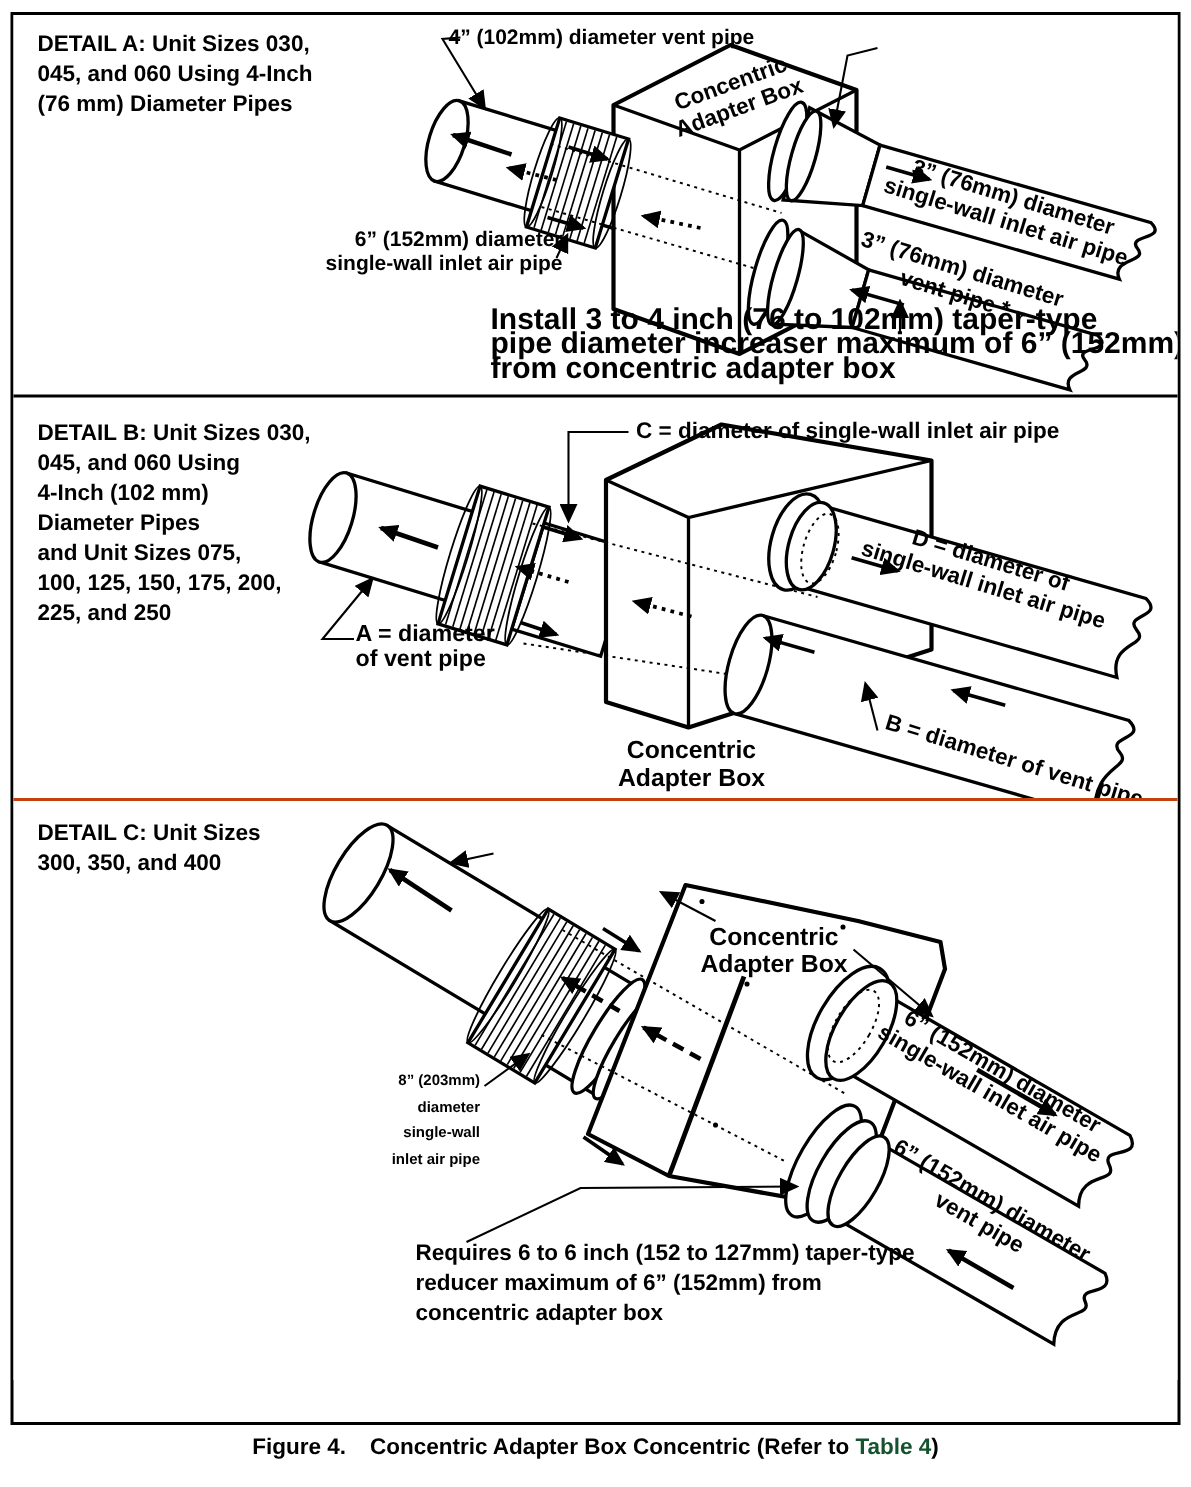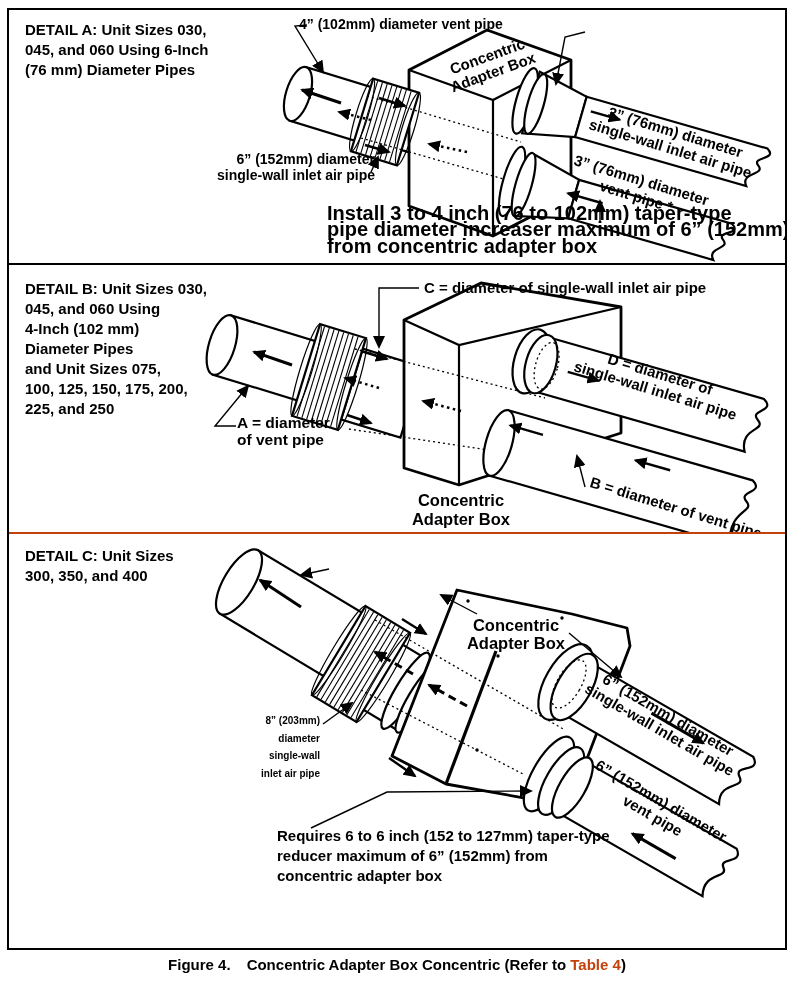--- a/index.html
+++ b/index.html
@@ -102,21 +102,21 @@
         <path class="pipe" d="M567,152 L726,152 C740,160 712,163 722,170 C732,177 708,181 718,192 L567,192 Z"></path>
         <path class="flow2" d="M596,168 L560,168" marker-end="url(#aA)"></path>
       </g>
 
       <path class="lead" d="M298,15 L286,16 L314,62" marker-end="url(#aA)"></path>
       <path class="lead" d="M576,22 L556,27 L547,74" marker-end="url(#aA)"></path>
       <path class="lead" d="M362,162 L369,147" marker-end="url(#aA)"></path>
       <path class="lead" d="M591,212 L591,191" marker-end="url(#aA)" stroke-width="1.8"></path>
     </svg>
     <div class="lbl title" style="left:16px;top:10px;">DETAIL A: Unit Sizes 030,
-045, and 060 Using 6-Inch
+045, and 060 Using 4-Inch
 (76 mm) Diameter Pipes</div>
     <div class="lbl" style="left:290px;top:6px;">4” (102mm) diameter vent pipe</div>
     <div class="lbl rotm20" style="left:481px;top:54px;font-size:15px;line-height:17px;">Concentric
 Adapter Box</div>
     <div class="lbl rt" style="left:198px;top:141px;width:168px;">6” (152mm) diameter
 single-wall inlet air pipe</div>
     <div class="lbl rot17" style="left:664px;top:130px;font-size:15px;line-height:17px;">3” (76mm) diameter
 single-wall inlet air pipe</div>
     <div class="lbl rot17" style="left:630px;top:178px;font-size:15px;line-height:17px;">3” (76mm) diameter
 vent pipe *</div>
@@ -292,15 +292,15 @@
 single-wall
 inlet air pipe</div>
     <div class="lbl" style="left:268px;top:292px;font-size:15px;line-height:20px;">Requires 6 to 6 inch (152 to 127mm) taper-type
 reducer maximum of 6” (152mm) from
 concentric adapter box</div>
   </div>
  </div>
 
  <div id="caption">
    <span>Figure 4.</span><span class="gap"></span><span>Concentric Adapter Box Concentric (Refer to</span>
-   <a href="#" id="table4-link" style="color: #c2410c; text-align: right;">Table 4</a><span>)</span>
+   <a href="#" id="table4-link" style="color: #14532d; text-align: right;">Table 4</a><span>)</span>
  </div>
 </div>
 
 </body></html>

